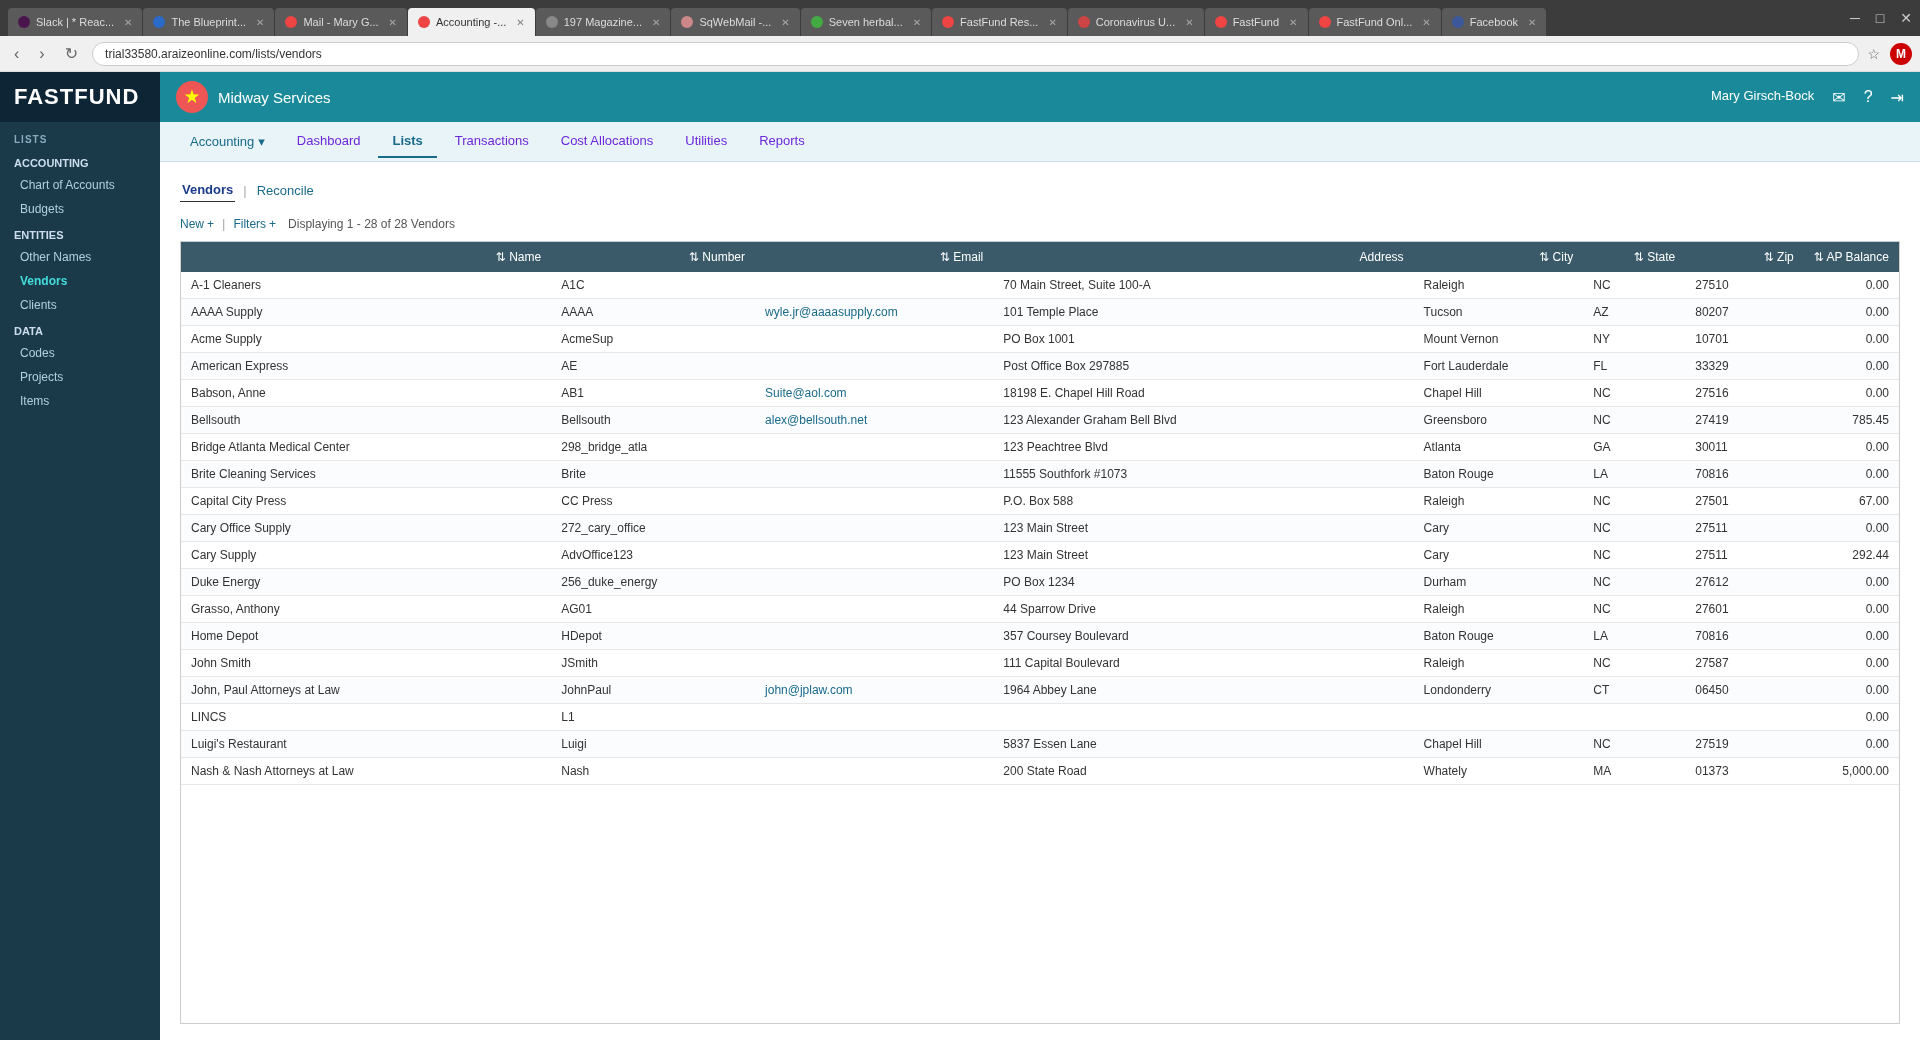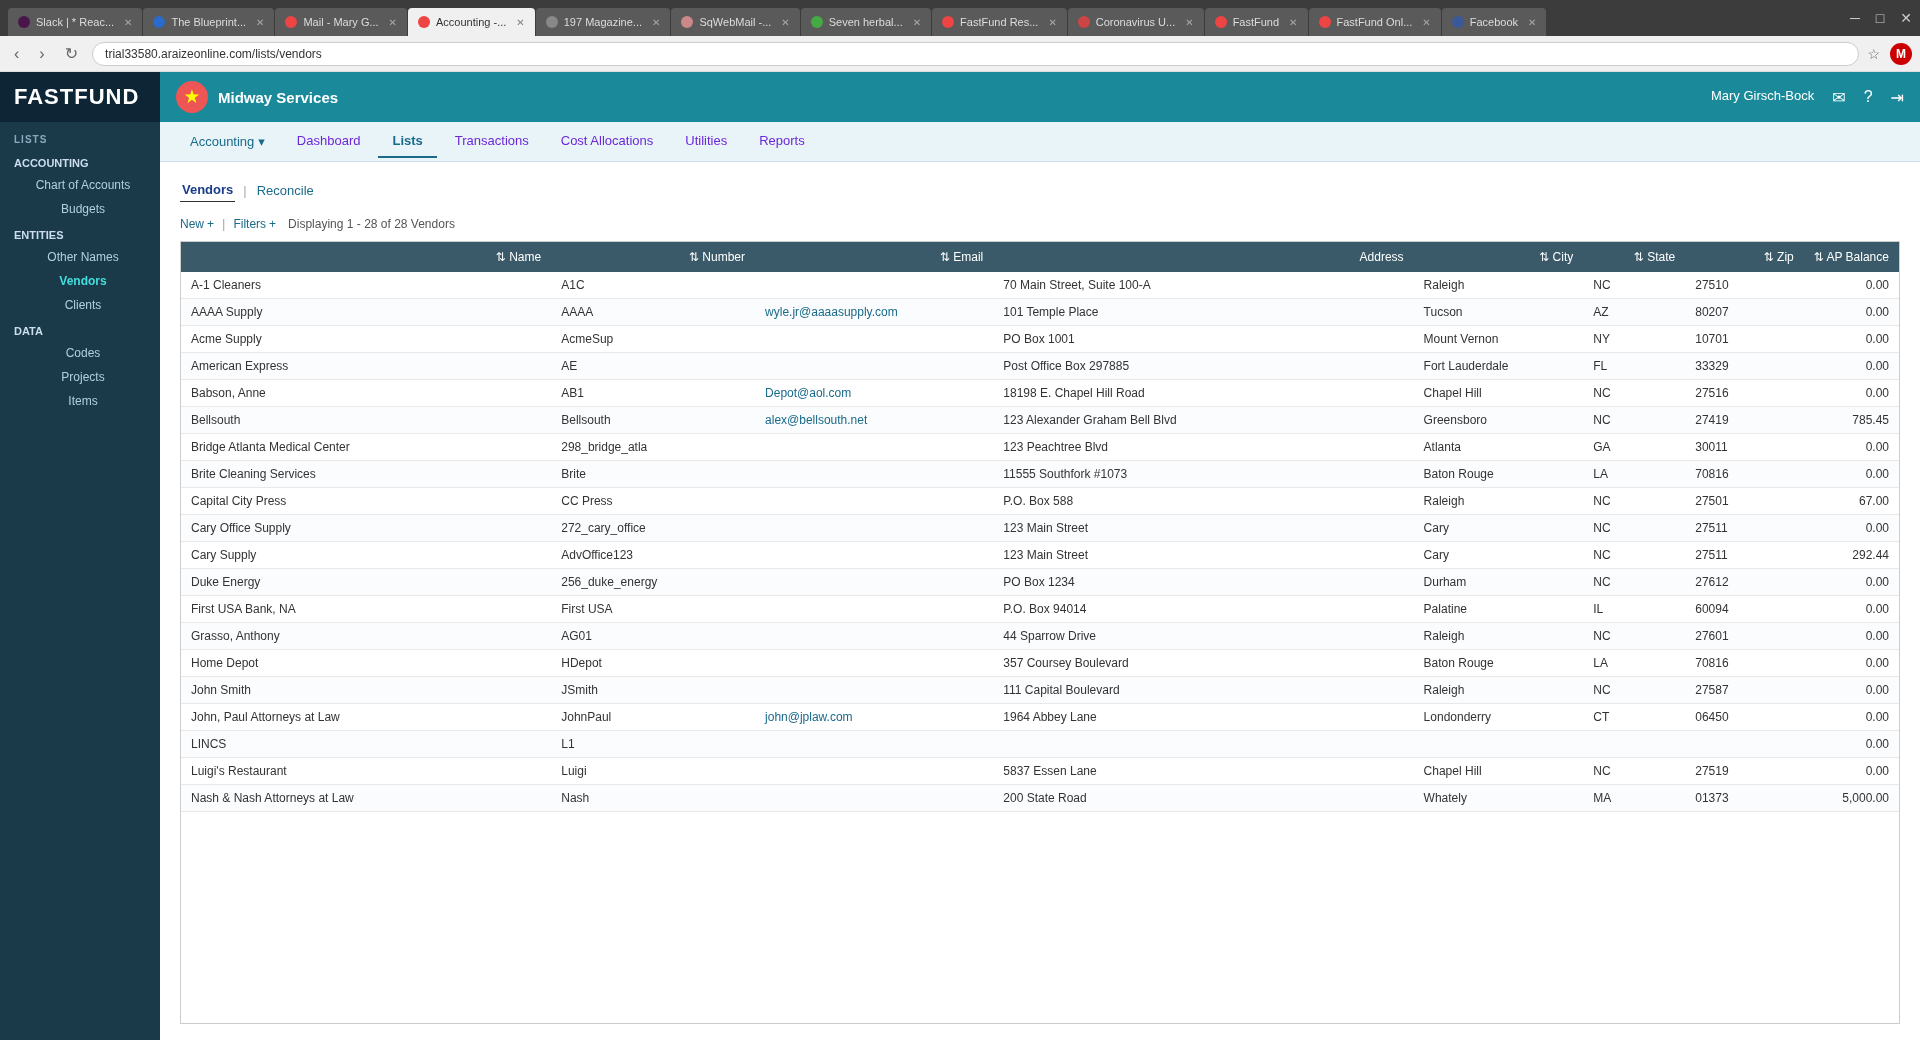--- a/index.html
+++ b/index.html
@@ -22,30 +22,30 @@
 
     
     .app-layout { display: flex; height: calc(1040px - 72px); }
 
     
     .sidebar { width: 160px; background: #1a3a4a; color: white; flex-shrink: 0; overflow-y: auto; }
     .sidebar-logo { background: #0d2535; padding: 12px 14px; }
     .sidebar-logo-text { font-size: 22px; font-weight: bold; color: white; letter-spacing: 1px; }
     .sidebar-section-label { font-size: 10px; font-weight: bold; color: #8ab; padding: 12px 14px 4px; letter-spacing: 1px; text-transform: uppercase; }
     .sidebar-group-label { font-size: 11px; font-weight: bold; color: #cde; padding: 8px 14px 4px; }
-    .sidebar-item { font-size: 12px; color: #b0d0e0; padding: 5px 14px 5px 20px; cursor: pointer; text-align: center; }
+    .sidebar-item { font-size: 12px; color: #b0d0e0; padding: 5px 14px 5px 20px; cursor: pointer; }
     .sidebar-item.active { color: #4dd; font-weight: bold; }
 
     
     .main-content { flex: 1; display: flex; flex-direction: column; overflow: hidden; background: #fff; }
 
     
     .top-nav { background: #1a8a9a; height: 50px; display: flex; align-items: center; padding: 0 16px; }
     .org-logo { width: 32px; height: 32px; background: #e55; border-radius: 50%; display: flex; align-items: center; justify-content: center; color: white; font-weight: bold; font-size: 14px; margin-right: 10px; flex-shrink: 0; }
-    .org-name { color: white; font-size: 15px; font-weight: bold; flex: 1; }
+    .org-name { color: white; font-size: 15px; font-weight: normal; flex: 1; }
     .top-nav-right { display: flex; align-items: flex-start; gap: 18px; color: white; font-size: 13px; }
     .top-nav-user { color: white; font-size: 13px; }
     .top-nav-icon { color: white; font-size: 16px; cursor: pointer; }
 
     
     .sub-nav { background: #e8f4f8; height: 40px; display: flex; align-items: center; padding: 0 16px; gap: 4px; border-bottom: 1px solid #cde; }
     .sub-nav-item { font-size: 13px; color: #6d28d9; padding: 8px 14px; cursor: pointer; border-bottom: 2px solid transparent; }
     .sub-nav-item.active { color: #1a6a8a; border-bottom: 2px solid #1a6a8a; font-weight: bold; }
     .sub-nav-dropdown { display: flex; align-items: center; gap: 4px; font-size: 13px; color: #1a6a8a; padding: 8px 14px; cursor: pointer; }
 
@@ -310,21 +310,21 @@
                 <td class=""></td>
                 <td class="">Post Office Box 297885</td>
                 <td class="">Fort Lauderdale</td>
                 <td class="">FL</td>
                 <td class="">33329</td>
                 <td class="number">0.00</td>
               </tr>
               <tr>
                 <td class="">Babson, Anne</td>
                 <td class="">AB1</td>
-                <td class="email-link">Depot@aol.com</td>
+                <td class="email-link">Suite@aol.com</td>
                 <td class="">18198 E. Chapel Hill Road</td>
                 <td class="">Chapel Hill</td>
                 <td class="">NC</td>
                 <td class="">27516</td>
                 <td class="number">0.00</td>
               </tr>
               <tr>
                 <td class="">Bellsouth</td>
                 <td class="">Bellsouth</td>
                 <td class="email-link">alex@bellsouth.net</td>
@@ -385,30 +385,20 @@
                 <td class="number">292.44</td>
               </tr>
               <tr>
                 <td class="">Duke Energy</td>
                 <td class="">256_duke_energy</td>
                 <td class=""></td>
                 <td class="">PO Box 1234</td>
                 <td class="">Durham</td>
                 <td class="">NC</td>
                 <td class="">27612</td>
-                <td class="number">0.00</td>
-              </tr>
-              <tr>
-                <td class="">First USA Bank, NA</td>
-                <td class="">First USA</td>
-                <td class=""></td>
-                <td class="">P.O. Box 94014</td>
-                <td class="">Palatine</td>
-                <td class="">IL</td>
-                <td class="">60094</td>
                 <td class="number">0.00</td>
               </tr>
               <tr>
                 <td class="">Grasso, Anthony</td>
                 <td class="">AG01</td>
                 <td class=""></td>
                 <td class="">44 Sparrow Drive</td>
                 <td class="">Raleigh</td>
                 <td class="">NC</td>
                 <td class="">27601</td>

